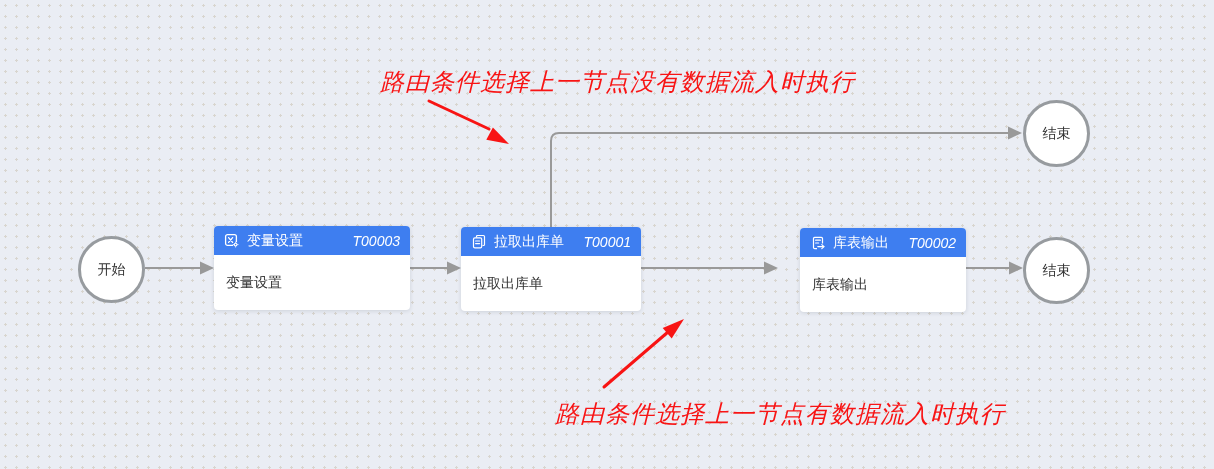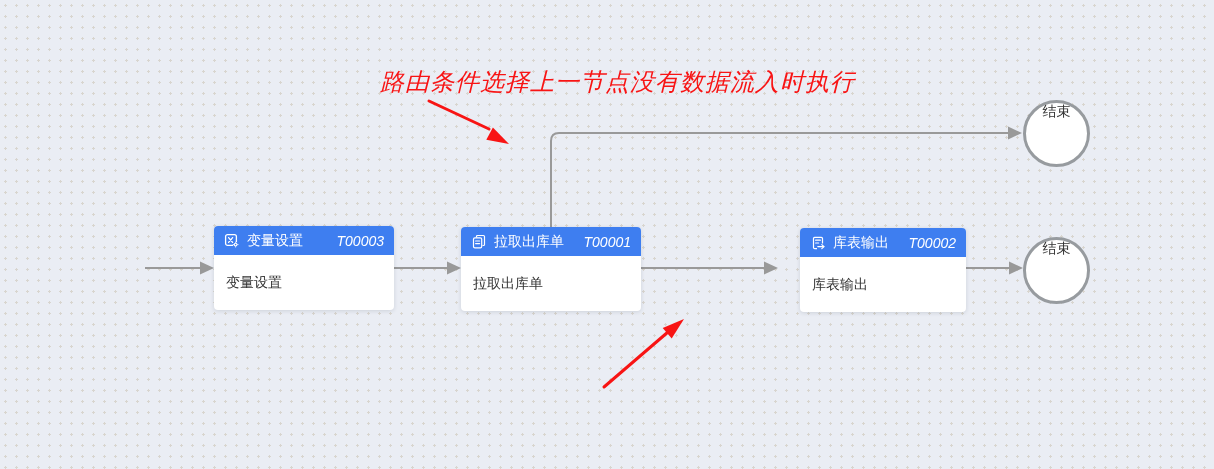--- a/index.html
+++ b/index.html
@@ -14,21 +14,21 @@
   }
   svg.edge-layer{position:absolute;left:0;top:0;width:1214px;height:469px;}
   .edge{stroke:#999999;stroke-width:2;fill:none;}
   .edge-head{fill:#999999;stroke:none;}
   .red-arrow{stroke:#f81414;stroke-width:3;fill:none;stroke-linecap:round;}
   .red-head{fill:#f81414;stroke:none;}
 
   .circle-node{
     position:absolute;width:61px;height:61px;border-radius:50%;
     background:#ffffff;border:3px solid #979b9f;
-    display:flex;justify-content:center;
+    display:flex;align-items:center;justify-content:center;
     font-size:14px;color:#333;z-index:2;
   }
   .task-node{
     position:absolute;width:180px;border-radius:4px;background:#fff;
     box-shadow:0 1px 4px rgba(31,45,61,.14);z-index:2;
   }
   .task-header{
     height:29px;background:#3e7ef0;color:#fff;
     border-radius:4px 4px 0 0;
     display:flex;align-items:center;gap:7px;padding:0 10px;
@@ -81,30 +81,33 @@
     <g>
       <line class="red-arrow" x1="429" y1="101" x2="489" y2="129"></line>
       <polygon class="red-head" points="509,144 486.3,139.8 492.9,127.4"></polygon>
     </g>
     <g>
       <line class="red-arrow" x1="604" y1="387" x2="668" y2="332"></line>
       <polygon class="red-head" points="684,319 671.7,338.6 662.7,328"></polygon>
     </g>
   </svg>
 
+  <div class="circle-node" style="left:78px;top:236px;">
+    <span>开始</span>
+  </div>
 
   <div class="circle-node" style="left:1023px;top:100px;">
     <span>结束</span>
   </div>
 
   <div class="circle-node" style="left:1023px;top:237px;">
     <span>结束</span>
   </div>
 
-  <div class="task-node" style="left:214px;top:226px;width:180px;">
+  <div class="task-node" style="left:214px;top:226px;width:196px;">
     <div class="task-header">
       <svg class="node-icon" viewBox="0 0 16 16">
         <rect x="1.6" y="1.6" width="10.8" height="10.8" rx="2" fill="none" stroke="#fff" stroke-width="1.3"></rect>
         <path d="M4.6 4.6 L8.6 9.4 M8.6 4.6 L4.6 9.4" stroke="#fff" stroke-width="1.3" fill="none" stroke-linecap="round"></path>
         <circle cx="11.6" cy="11.6" r="2.6" fill="#3e7ef0"></circle>
         <circle cx="11.6" cy="11.6" r="1.9" fill="#fff"></circle>
         <circle cx="11.6" cy="11.6" r="0.8" fill="#3e7ef0"></circle>
         <path d="M11.6 8.8 v1 M11.6 13.4 v1 M8.8 11.6 h1 M13.4 11.6 h1" stroke="#fff" stroke-width="1"></path>
       </svg>
       <span class="task-title">变量设置</span>
@@ -140,14 +143,15 @@
       </svg>
       <span class="task-title">库表输出</span>
       <span class="task-code">T00002</span>
     </div>
     <div class="task-body">
       <span>库表输出</span>
     </div>
   </div>
 
   <div class="annotation" style="left:380px;top:66px;">路由条件选择上一节点没有数据流入时执行</div>
+  <div class="annotation" style="left:555px;top:398px;">路由条件选择上一节点有数据流入时执行</div>
 
 </div>
 
 </body></html>

